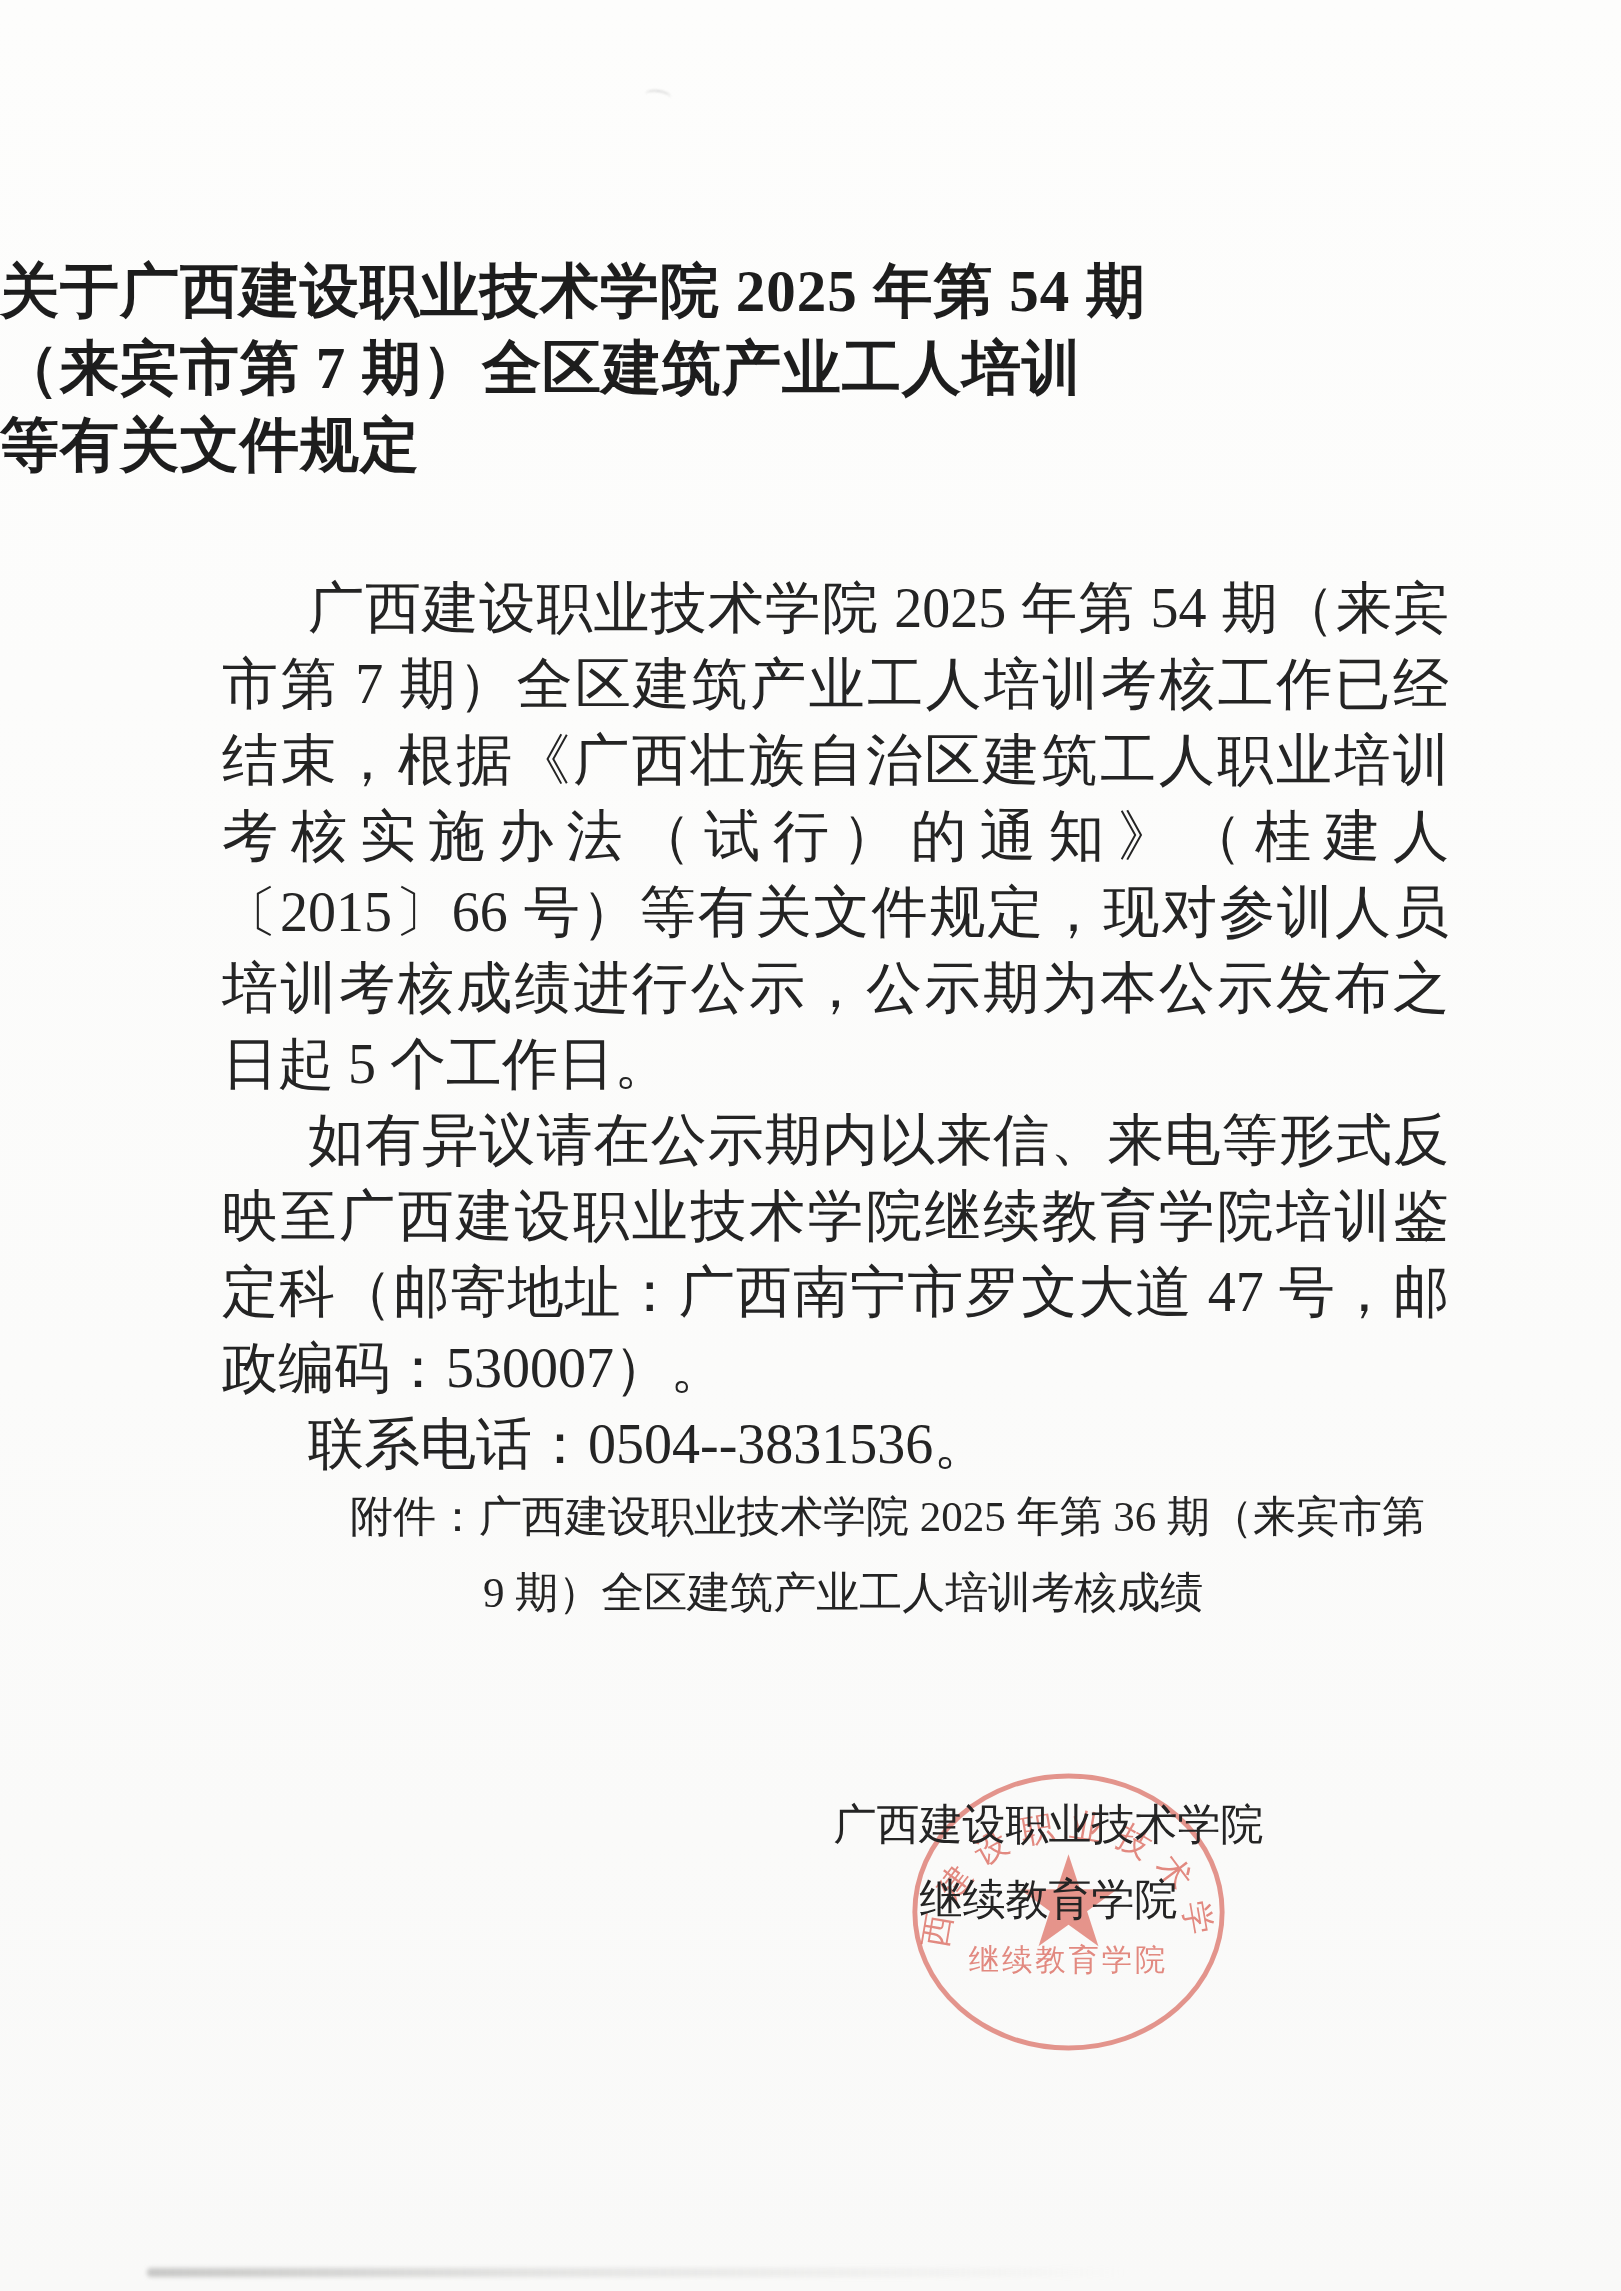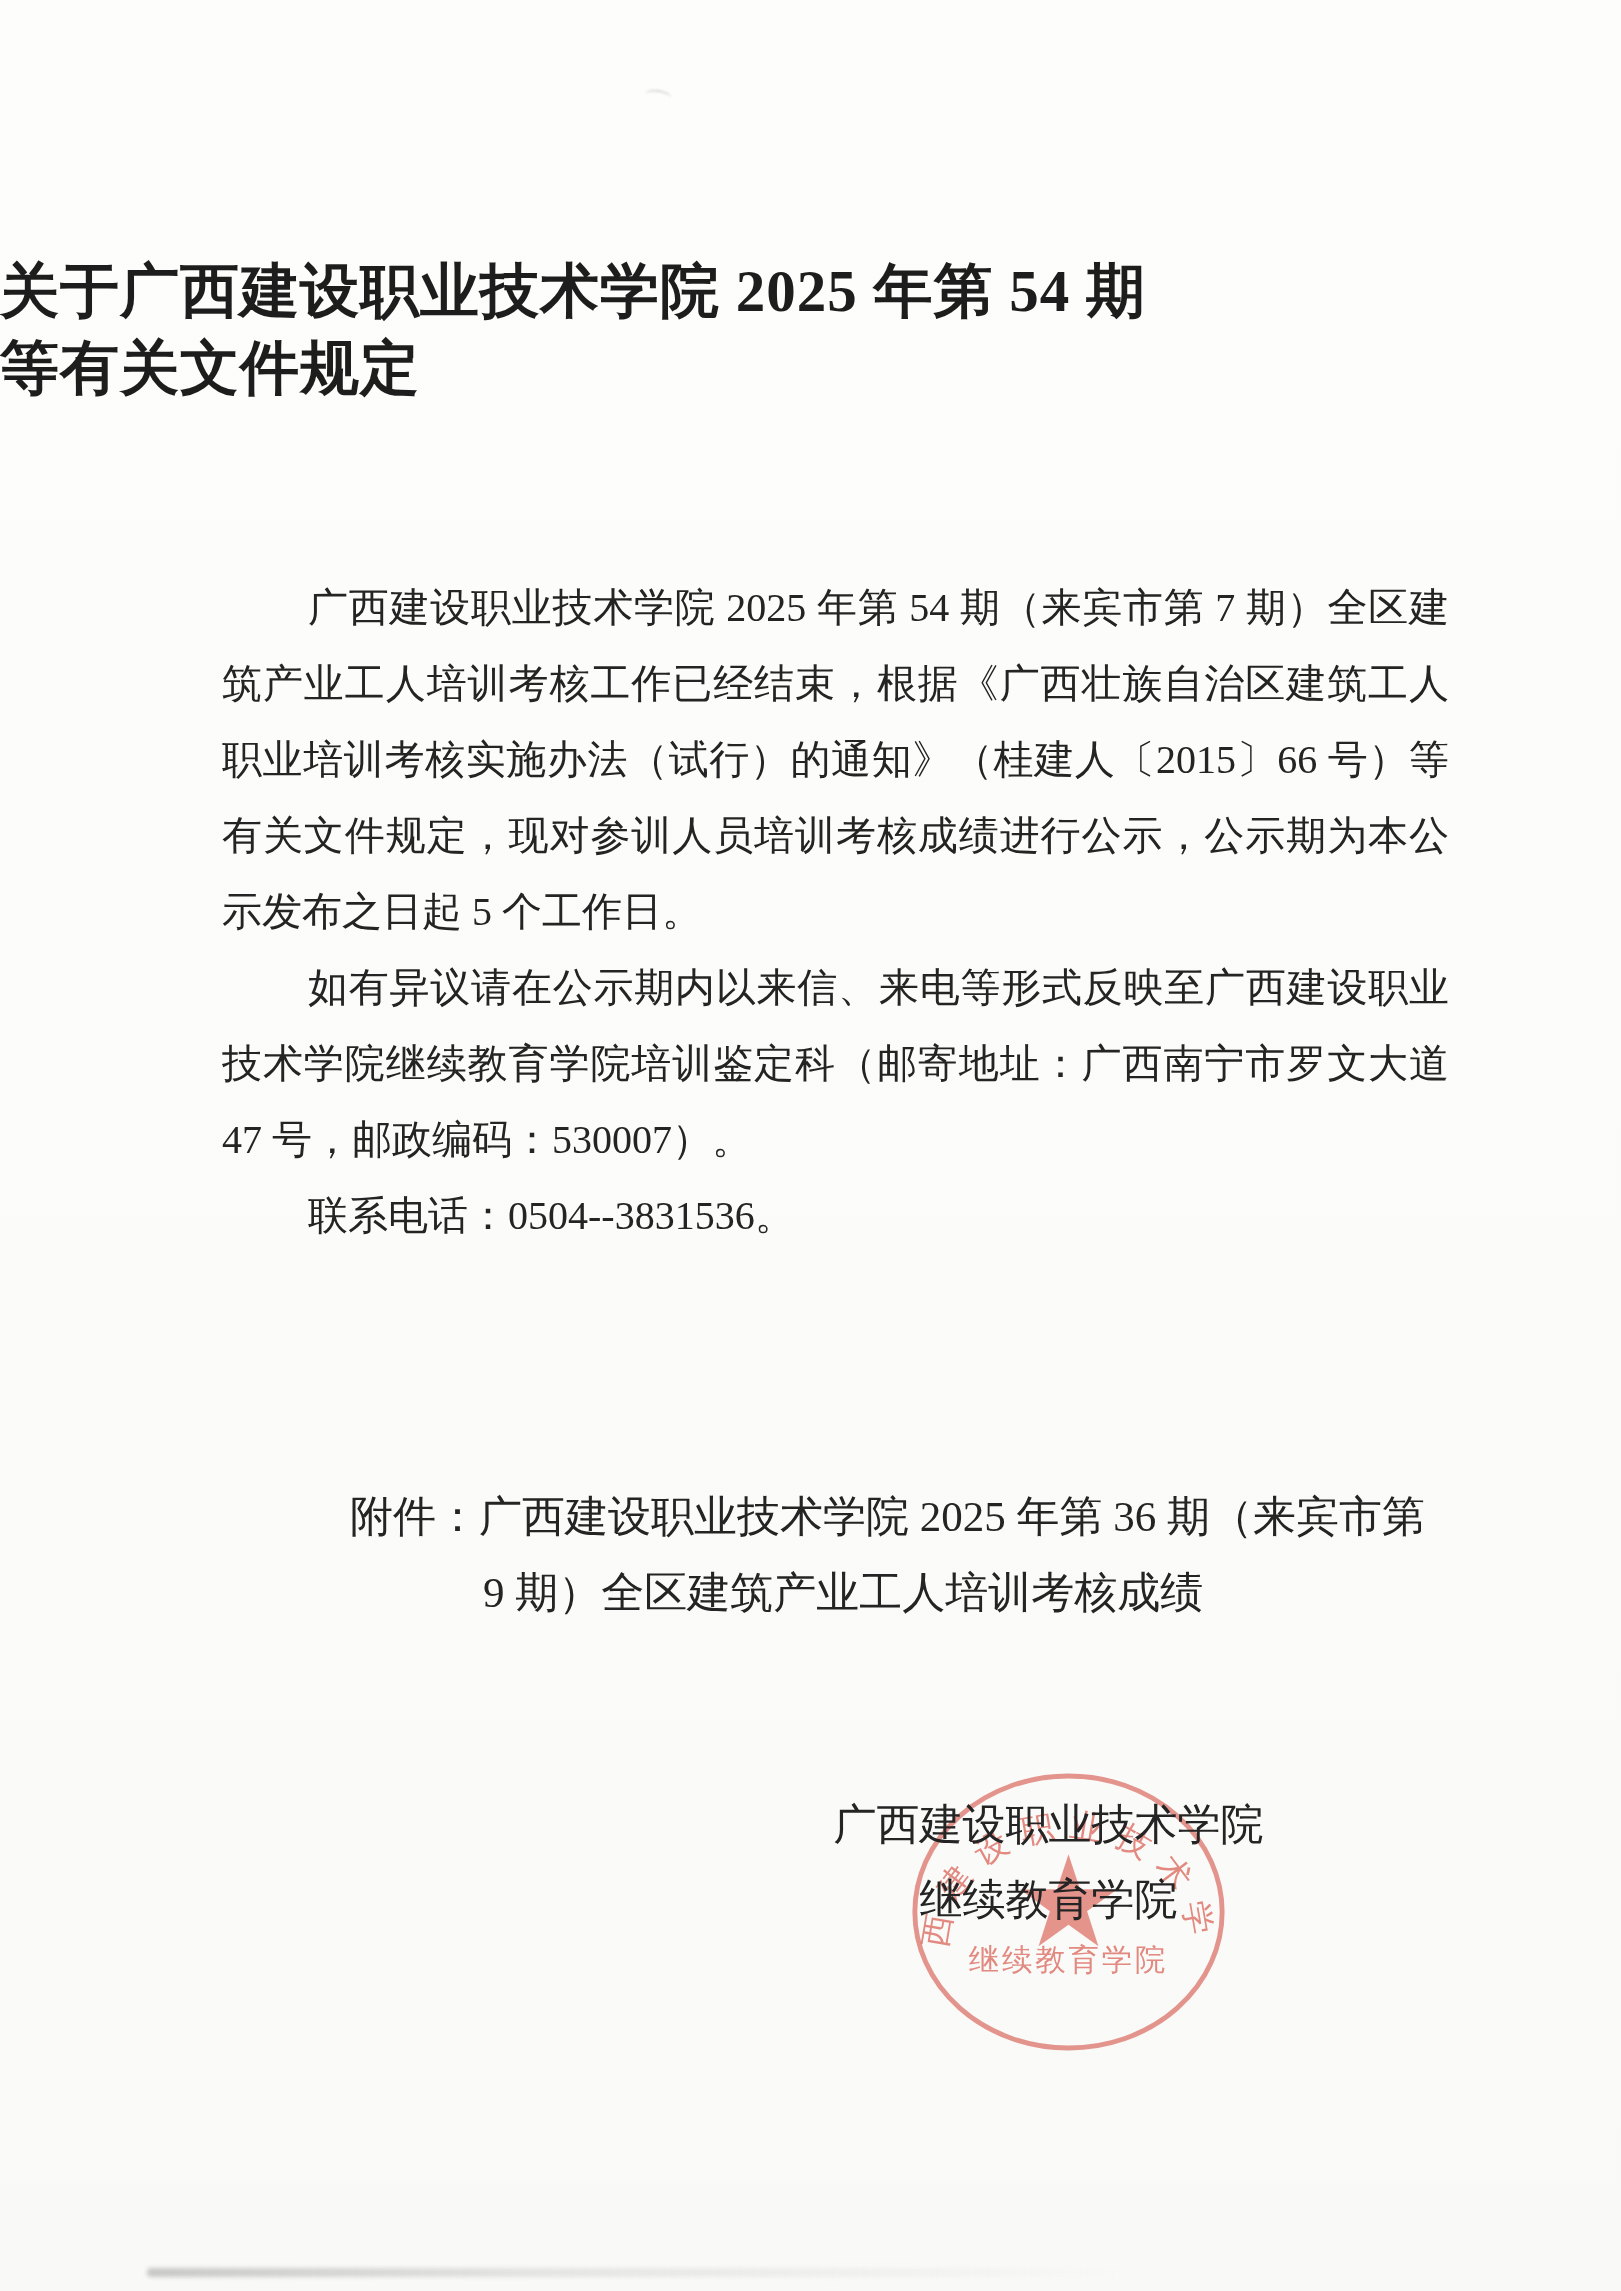--- a/index.html
+++ b/index.html
@@ -21,21 +21,21 @@
     text-align: left;
     font-size: 59px;
     font-weight: bold;
     line-height: 77px;
     color: #1d1d1d;
     letter-spacing: 1px;
   }
   .doc-body {
     position: absolute;
     top: 570px; left: 222px; width: 1227px;
-    font-size: 40px;
+    font-size: 56px;
     line-height: 76px;
     text-align: justify;
     color: #242424;
   }
   .doc-body p {
     margin: 0;
     text-indent: 86px;
   }
   .attachment {
     position: absolute;
@@ -80,20 +80,21 @@
     filter: blur(1px);
   }
 </style>
 </head>
 <body>
 
 <div class="page">
 
   <div class="doc-title">
     <div>关于广西建设职业技术学院 2025 年第 54 期</div>
+    <div>（来宾市第 7 期）全区建筑产业工人培训</div>
     <div>等有关文件规定</div>
   </div>
 
   <div class="doc-body">
     <p>广西建设职业技术学院 2025 年第 54 期（来宾市第 7 期）全区建筑产业工人培训考核工作已经结束，根据《广西壮族自治区建筑工人职业培训考核实施办法（试行）的通知》（桂建人〔2015〕66 号）等有关文件规定，现对参训人员培训考核成绩进行公示，公示期为本公示发布之日起 5 个工作日。</p>
     <p>如有异议请在公示期内以来信、来电等形式反映至广西建设职业技术学院继续教育学院培训鉴定科（邮寄地址：广西南宁市罗文大道 47 号，邮政编码：530007）。</p>
     <p>联系电话：0504--3831536。</p>
   </div>
 
   <div class="attachment">

